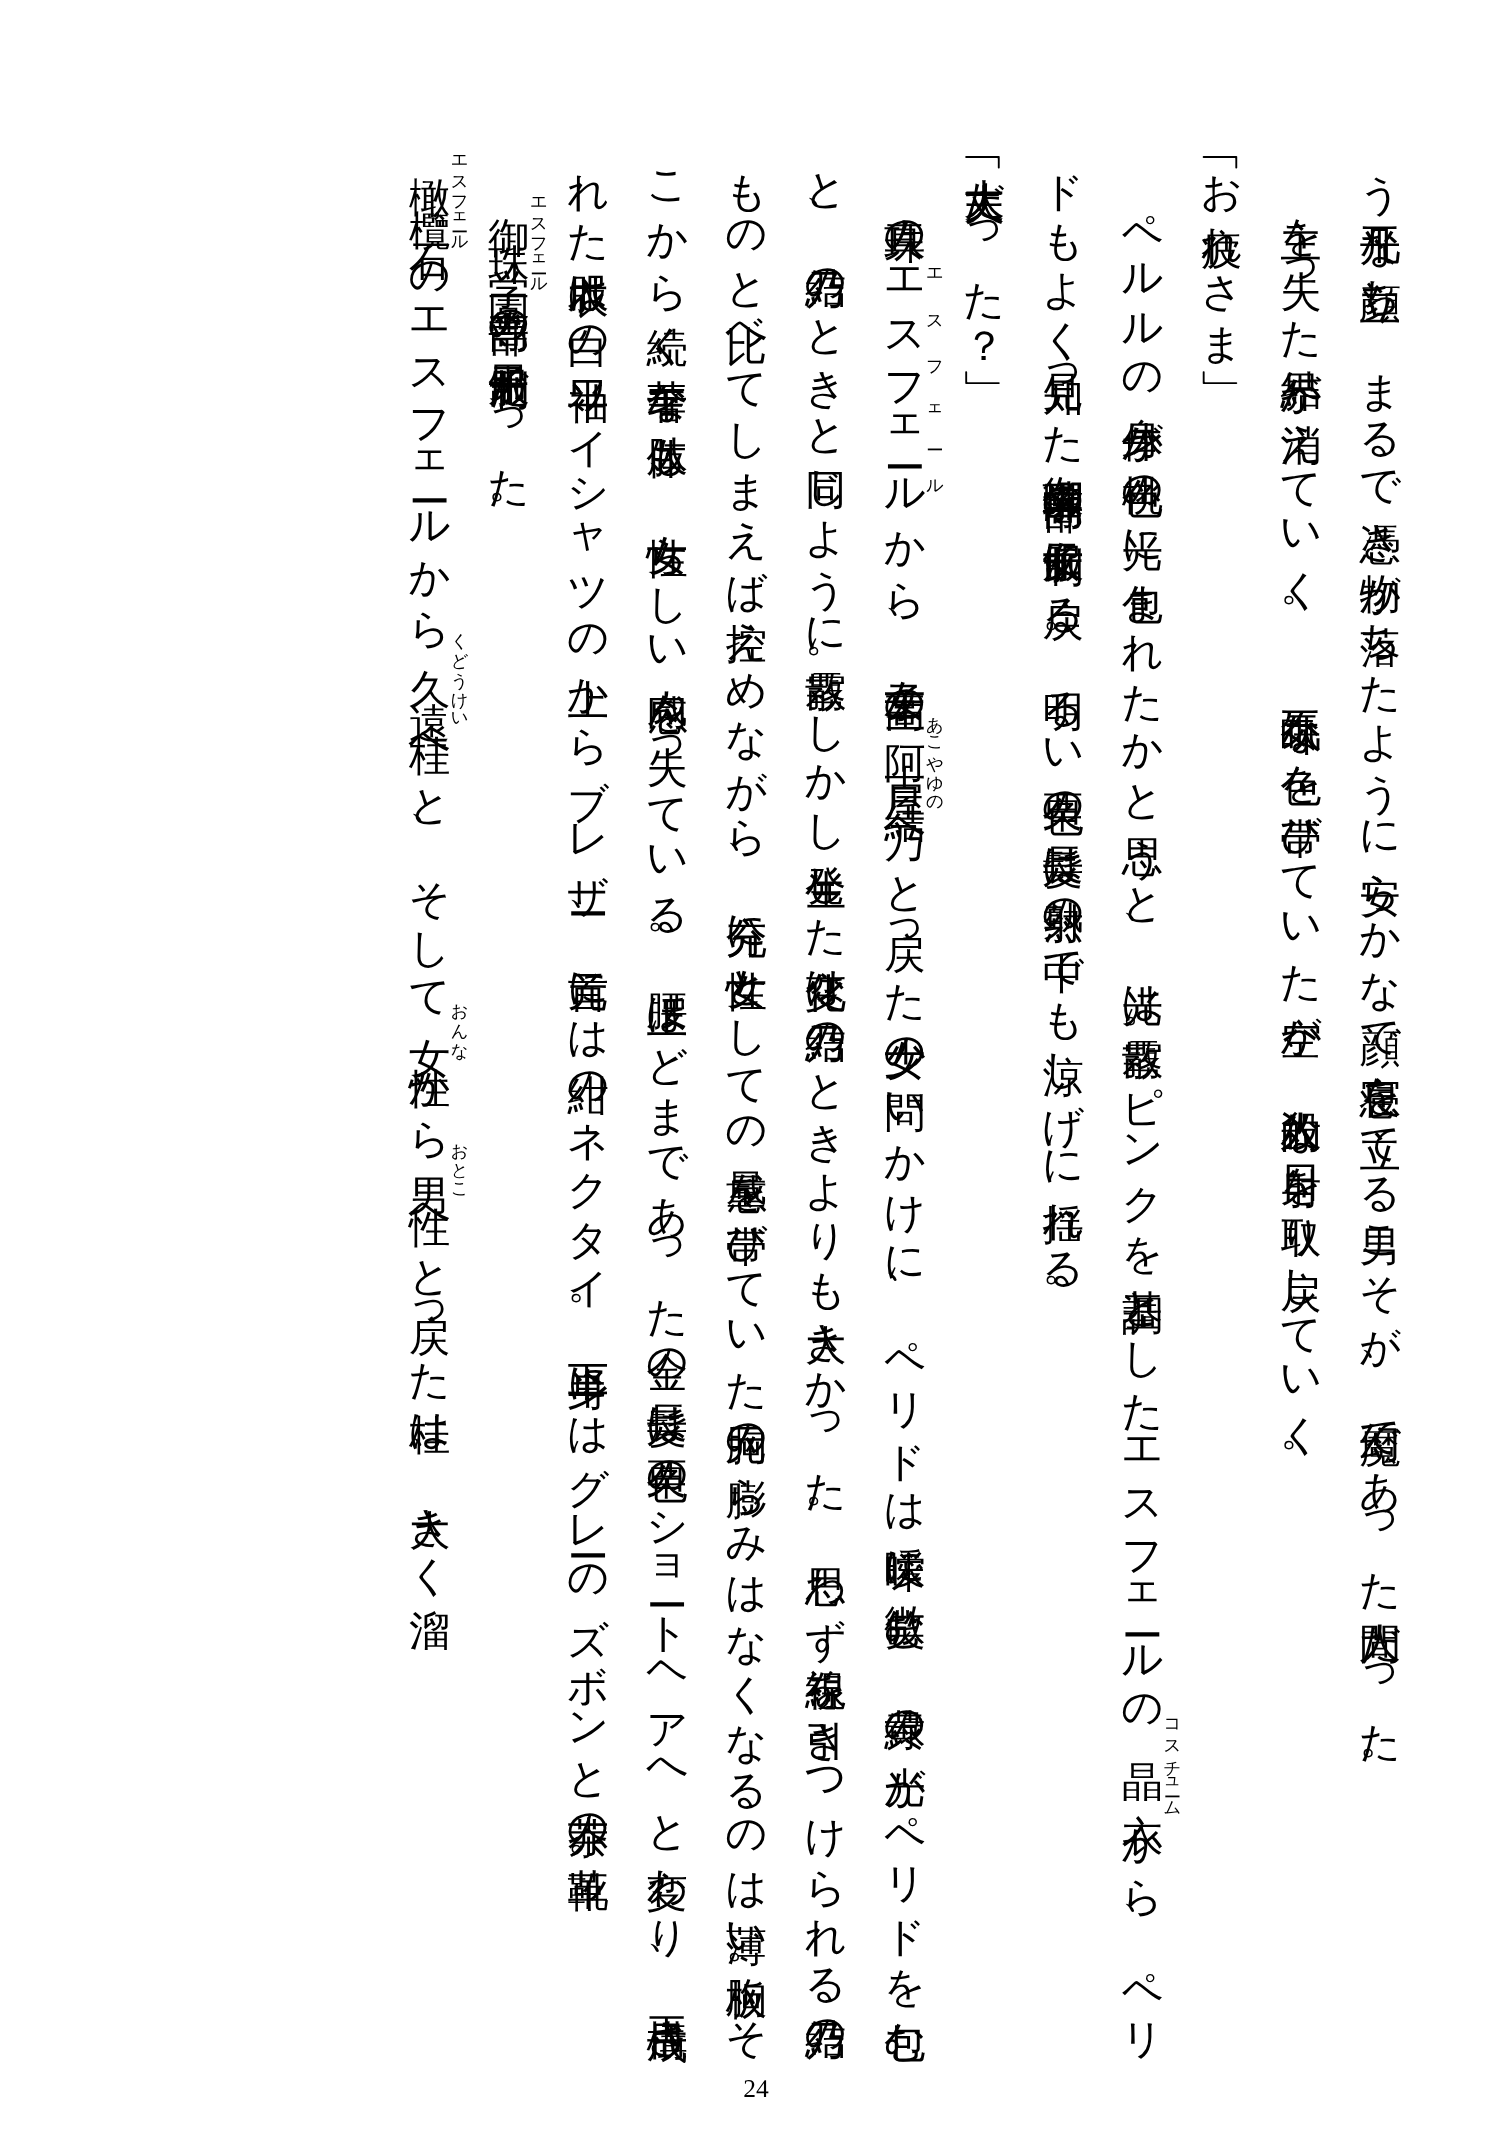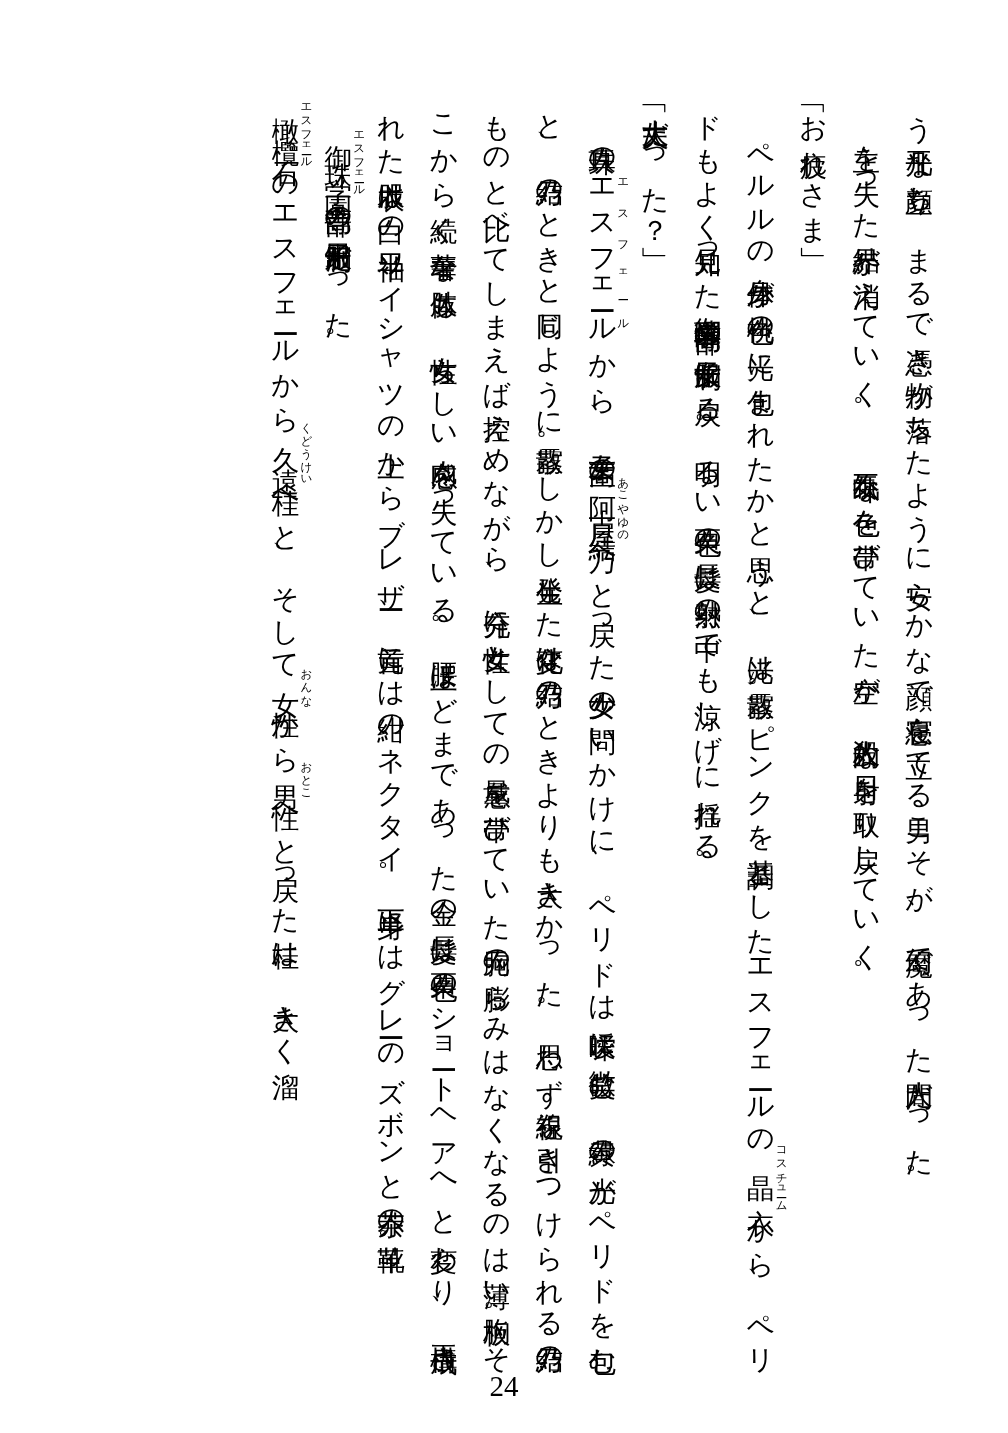--- a/index.html
+++ b/index.html
@@ -50,21 +50,21 @@
     font-size: 0.42em;
     letter-spacing: 0;
     font-weight: 400;
   }
   #page-number {
     position: absolute;
     bottom: 30px;
     left: 0;
     width: 100%;
     text-align: center;
-    font-size: 29px;
+    font-size: 17px;
     font-family: "Liberation Serif", "DejaVu Serif", serif;
   }
 </style>
 </head>
 <body>
 
 <div id="page">
 
   <div id="text-block">
 

